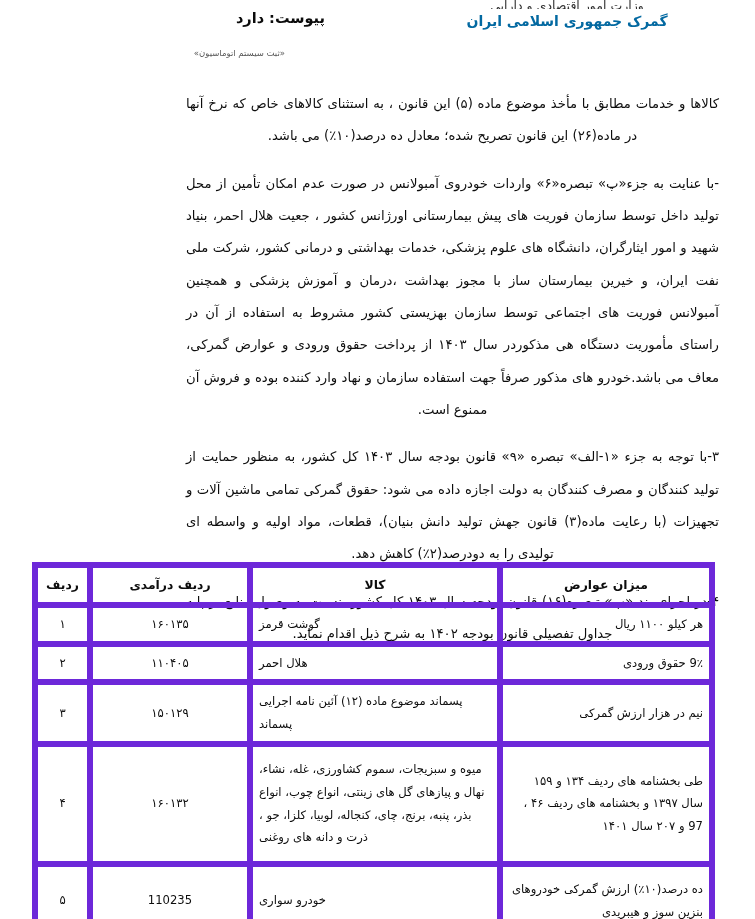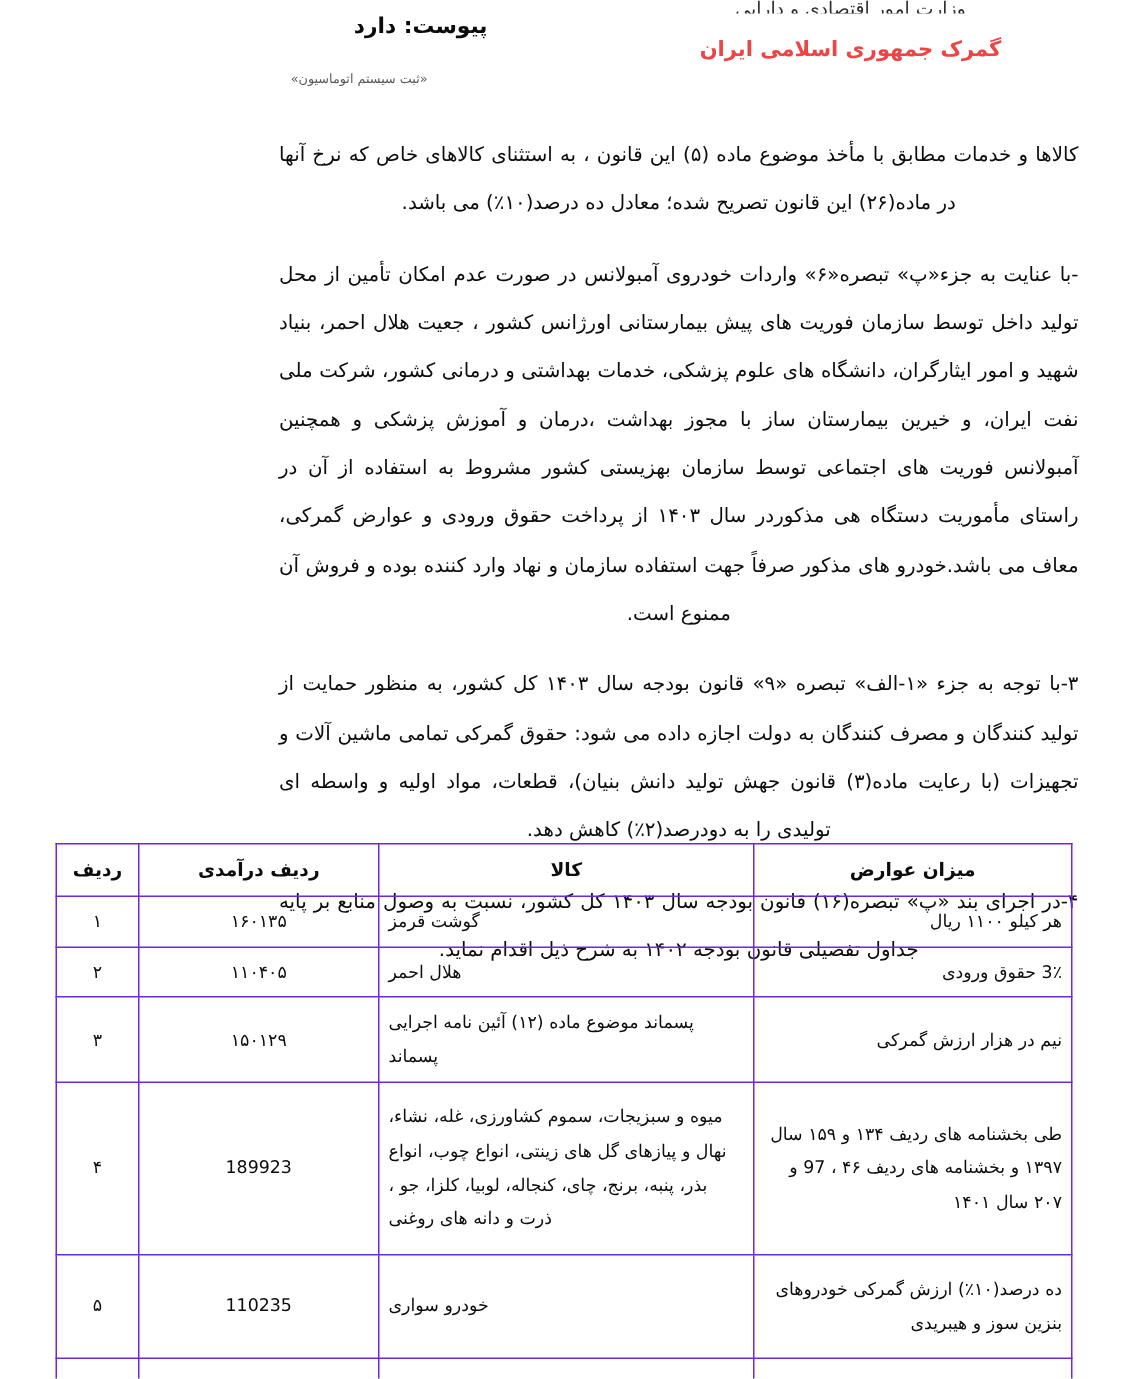--- a/index.html
+++ b/index.html
@@ -46,23 +46,23 @@
     letter-spacing: 0.5px;
     color: #1a1a1a;
     height: 13px;
     overflow: hidden;
     white-space: nowrap;
     opacity: 0.92;
   }
   .org-line-main {
     font-size: 14px;
     font-weight: 600;
-    color: #ef4444;
-    white-space: nowrap;
-    margin-top: 14px;
+    color: #0369a1;
+    white-space: nowrap;
+    margin-top: 2px;
   }
   .attachment-line {
     position: absolute;
     top: 10px;
     right: 430px;
     font-size: 14.5px;
     font-weight: 600;
     white-space: nowrap;
   }
   .automation-stamp {
@@ -103,21 +103,21 @@
   }
   table.duty {
     width: 677px;
     border-collapse: collapse;
     table-layout: fixed;
     font-size: 11.6px;
     direction: rtl;
   }
   table.duty th,
   table.duty td {
-    border: 1px solid #6d28d9;
+    border: 6px solid #6d28d9;
     padding: 5px 6px;
     vertical-align: middle;
     line-height: 1.95;
     color: #0d0d0d;
   }
   table.duty th {
     font-weight: 700;
     font-size: 12.4px;
     text-align: center;
     height: 22px;
@@ -176,35 +176,35 @@
         </tr>
       </thead>
       <tbody>
         <tr class="r1">
           <td class="duty">هر کیلو ۱۱۰۰ ریال</td>
           <td class="goods">گوشت قرمز</td>
           <td class="income">۱۶۰۱۳۵</td>
           <td class="radif">۱</td>
         </tr>
         <tr class="r2">
-          <td class="duty">3٪ حقوق ورودی</td>
+          <td class="duty">9٪ حقوق ورودی</td>
           <td class="goods">هلال احمر</td>
           <td class="income">۱۱۰۴۰۵</td>
           <td class="radif">۲</td>
         </tr>
         <tr class="r3">
           <td class="duty">نیم در هزار ارزش گمرکی</td>
           <td class="goods">پسماند موضوع ماده (۱۲) آئین نامه اجرایی پسماند</td>
           <td class="income">۱۵۰۱۲۹</td>
           <td class="radif">۳</td>
         </tr>
         <tr class="r4">
           <td class="duty">طی بخشنامه های ردیف ۱۳۴ و ۱۵۹ سال ۱۳۹۷ و بخشنامه های ردیف ۴۶ ، 97 و ۲۰۷ سال ۱۴۰۱</td>
           <td class="goods">میوه و سبزیجات، سموم کشاورزی، غله، نشاء، نهال و پیازهای گل های زینتی، انواع چوب، انواع بذر، پنبه، برنج، چای، کنجاله، لوبیا، کلزا، جو ، ذرت و دانه های روغنی</td>
-          <td class="income">189923</td>
+          <td class="income">۱۶۰۱۳۲</td>
           <td class="radif">۴</td>
         </tr>
         <tr class="r5">
           <td class="duty">ده درصد(۱۰٪) ارزش گمرکی خودروهای بنزین سوز و هیبریدی</td>
           <td class="goods">خودرو سواری</td>
           <td class="income">110235</td>
           <td class="radif">۵</td>
         </tr>
         <tr class="r6">
           <td class="duty">برای هر دستگاه مینی بوس دو میلیون ریال، برای اتوبوس و کامیون پنج میلیون</td>

